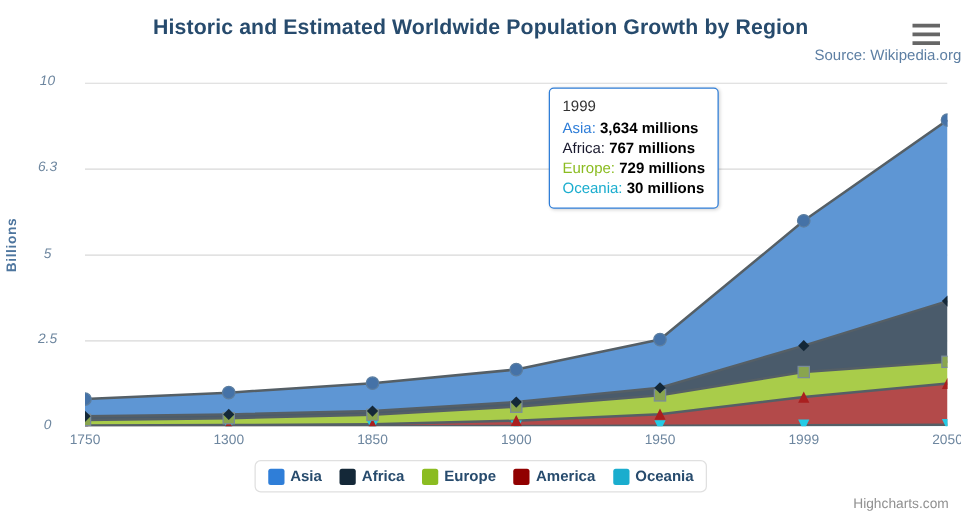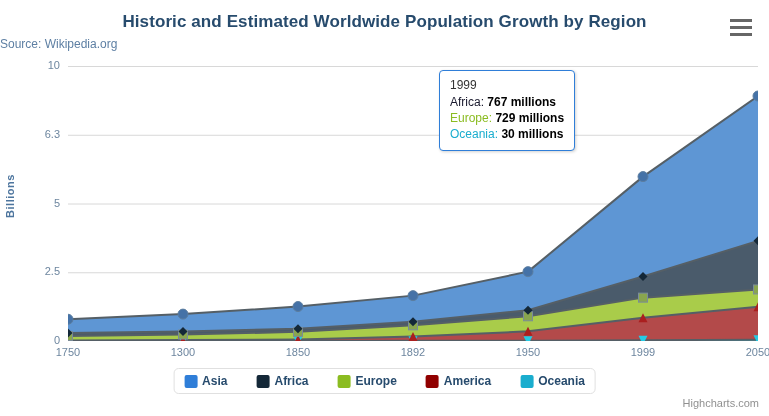--- a/index.html
+++ b/index.html
@@ -28,21 +28,21 @@
     font-size: 17px;
     font-weight: bold;
     color: #274b6d;
     letter-spacing: 0.1px;
   }
   #chart-subtitle {
     position: absolute;
     left: 0;
     top: 37px;
     width: 769px;
-    text-align: left;
+    text-align: right;
     font-size: 12px;
     color: #5d7fa3;
   }
 
   
   #context-button {
     position: absolute;
     right: 16px;
     top: 16px;
     width: 24px;
@@ -68,24 +68,25 @@
     width: 690px;
     height: 275px;
   }
   #plot-svg { display: block; }
 
   
   .y-tick-label {
     position: absolute;
     right: 0;
     width: 44px;
-    text-align: right;
+    text-align: center;
     font-size: 11px;
     color: #6d869f;
     line-height: 11px;
+    font-style: italic;
   }
   #y-labels {
     position: absolute;
     left: 10px;
     top: 0;
     width: 50px;
     height: 416px;
   }
   #y-axis-title {
     position: absolute;
@@ -145,21 +146,21 @@
     position: absolute;
     left: 50%;
     transform: translateX(-50%);
     top: 368px;
     border: 1px solid #e0e0e0;
     border-radius: 5px;
     background: #ffffff;
     padding: 5px 10px;
     display: flex;
     align-items: center;
-    gap: 29px;
+    gap: 14px;
   }
   .legend-item {
     display: flex;
     align-items: center;
     gap: 5px;
     cursor: pointer;
   }
   .legend-swatch {
     width: 13px;
     height: 13px;
@@ -269,29 +270,30 @@
       <g id="axis-lines">
           <line x1="0" y1="275.5" x2="690" y2="275.5" stroke="#c0d0e0" stroke-width="1"></line>
         </g>
     </svg>
   </div>
 
   <div id="x-labels">
       <div class="x-tick-label" style="left: 68px;">1750</div>
       <div class="x-tick-label" style="left: 183px;">1300</div>
       <div class="x-tick-label" style="left: 298px;">1850</div>
-      <div class="x-tick-label" style="left: 413px;">1892</div>
+      <div class="x-tick-label" style="left: 413px;">1900</div>
       <div class="x-tick-label" style="left: 528px;">1950</div>
       <div class="x-tick-label" style="left: 643px;">1999</div>
       <div class="x-tick-label" style="left: 758px;">2050</div>
     </div>
 
   <div id="tooltip">
     <div class="tt-header">1999</div>
     <div id="tooltip-rows">
+        <div class="tt-row"><span class="tt-name" style="color: rgb(47, 126, 216);">Asia: </span><span class="tt-value">3,634 millions</span></div>
         <div class="tt-row"><span class="tt-name" style="color: rgb(26, 26, 46);">Africa: </span><span class="tt-value">767 millions</span></div>
         <div class="tt-row"><span class="tt-name" style="color: rgb(139, 188, 33);">Europe: </span><span class="tt-value">729 millions</span></div>
         <div class="tt-row"><span class="tt-name" style="color: rgb(26, 173, 206);">Oceania: </span><span class="tt-value">30 millions</span></div>
       </div>
   </div>
 
   <div id="legend">
       <div class="legend-item">
         <span class="legend-swatch" style="background: rgb(47, 126, 216);"></span>
         <span class="legend-label">Asia</span>

